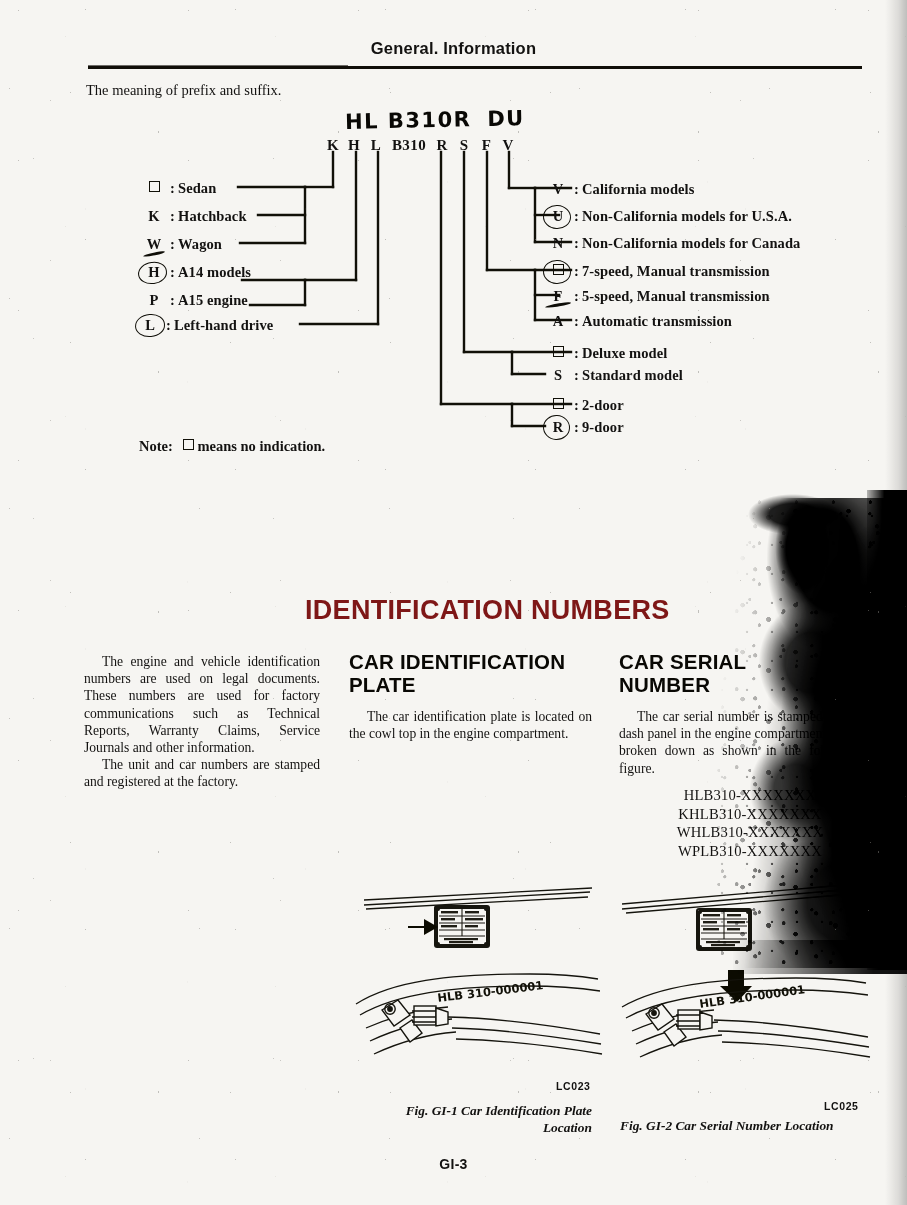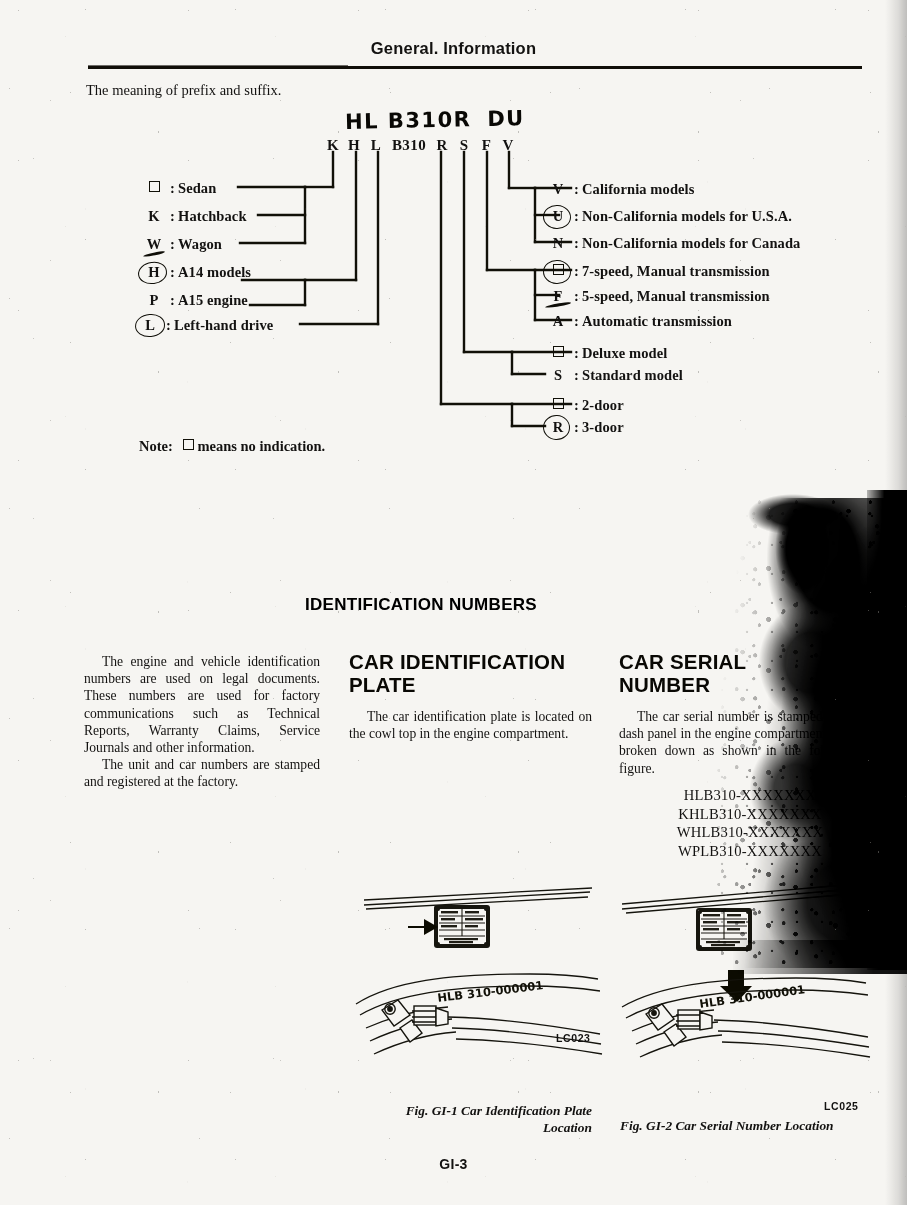--- a/index.html
+++ b/index.html
@@ -161,23 +161,23 @@
     font-size: 14.5px;
     font-weight: bold;
   }
 
   
   .idnum-title {
     position: absolute;
     left: 305px; top: 595px;
     font-family: "Liberation Sans", sans-serif;
     font-weight: bold;
-    font-size: 17px;
+    font-size: 27px;
     letter-spacing: .3px;
-    color: #000000;
+    color: #7f1d1d;
   }
 
   .col {
     position: absolute;
     font-size: 13.6px;
     line-height: 17.2px;
     text-align: justify;
   }
   .col p { margin: 0; text-indent: 18px; }
   .colhead {
@@ -405,21 +405,21 @@
     <span class="sym"><span class="sq"></span></span><span class="colon">:</span><span class="desc">Deluxe model</span>
   </div>
   <div class="legend-row right" style="left:545px; top:367px;">
     <span class="sym">S</span><span class="colon">:</span><span class="desc">Standard model</span>
   </div>
 
   <div class="legend-row right" style="left:545px; top:397px;">
     <span class="sym"><span class="sq"></span></span><span class="colon">:</span><span class="desc">2-door</span>
   </div>
   <div class="legend-row right" style="left:545px; top:419px;">
-    <span class="sym"><span>R</span><span class="ring r2" style="border-radius:50%;width:25px;height:23px;top:-4px"></span></span><span class="colon">:</span><span class="desc">3-door</span>
+    <span class="sym"><span>R</span><span class="ring r2" style="border-radius:50%;width:25px;height:23px;top:-4px"></span></span><span class="colon">:</span><span class="desc">9-door</span>
   </div>
 
   <div class="note-row">
     <span>Note:</span>
     <span class="sq" style="margin:0 3px 0 7px"></span><span>means no indication.</span>
   </div>
 
   <div class="idnum-title">IDENTIFICATION NUMBERS</div>
 
   <div class="col" style="left:84px; top:653px; width:236px;">
@@ -504,21 +504,21 @@
       <path d="M30 132 L46 122 L58 137 L42 148 Z" fill="#f2f1ee"></path>
       <circle cx="38" cy="131" r="5.2"></circle>
       <circle cx="38" cy="131" r="2.2" fill="#1b1a14"></circle>
       <path d="M48 150 L60 142 L70 155 L58 164 Z" fill="#f2f1ee"></path>
       <rect x="62" y="128" width="22" height="19" fill="#f2f1ee"></rect>
       <path d="M84 130 L96 134 L96 146 L84 148 Z" fill="#f2f1ee"></path>
       <path d="M60 133 H84 M60 139 H84 M60 144 H84"></path>
     </g>
   </svg>
 
-  <div class="figcode" style="left:556px; top:1032px;">LC023</div>
+  <div class="figcode" style="left:556px; top:1080px;">LC023</div>
   <div class="figcap" style="left:352px; top:1102px; width:240px; text-align:right;">
     <div>Fig. GI-1   Car Identification Plate</div>
     <div>Location</div>
   </div>
 
   <svg class="fig" style="left:620px; top:878px;" width="252" height="185" viewBox="0 0 252 185" xmlns="http://www.w3.org/2000/svg">
     <g stroke="#1b1a14" fill="none" stroke-width="1.3">
       <path d="M2 26 L236 6"></path>
       <path d="M2 31 L234 11"></path>
       <path d="M6 35 L232 16"></path>

